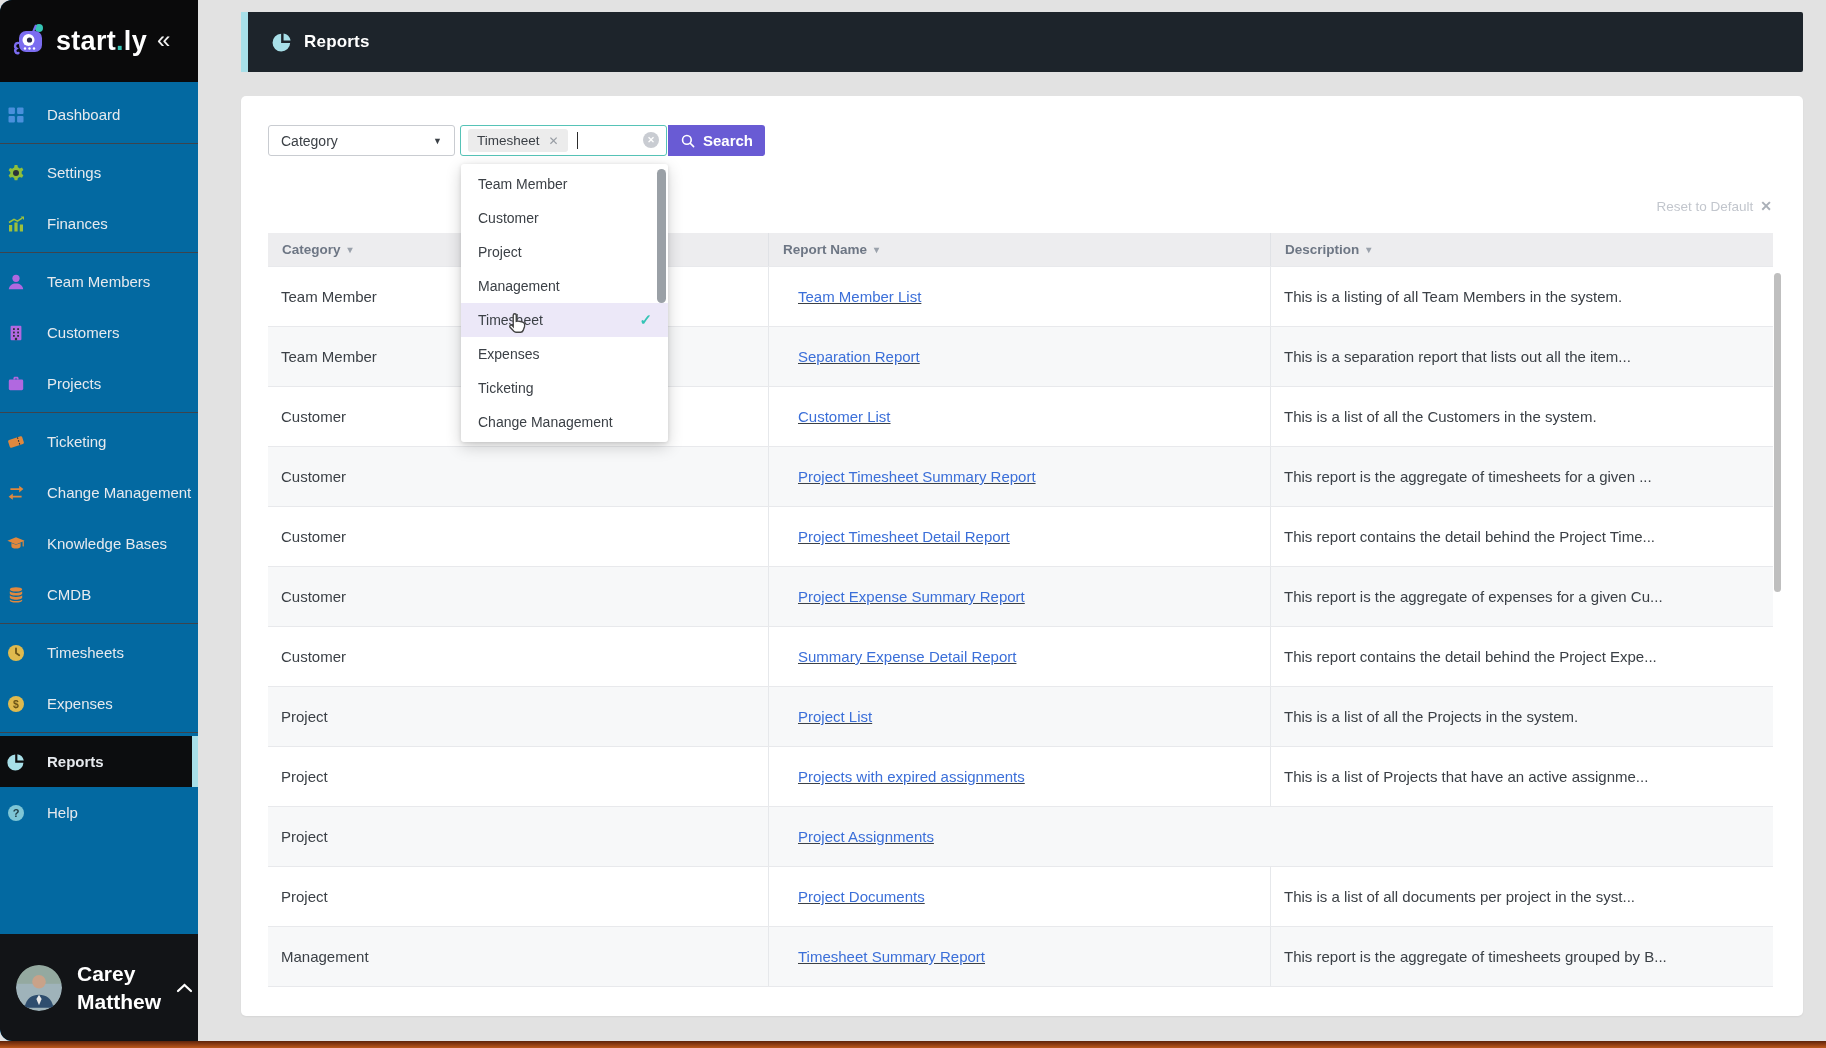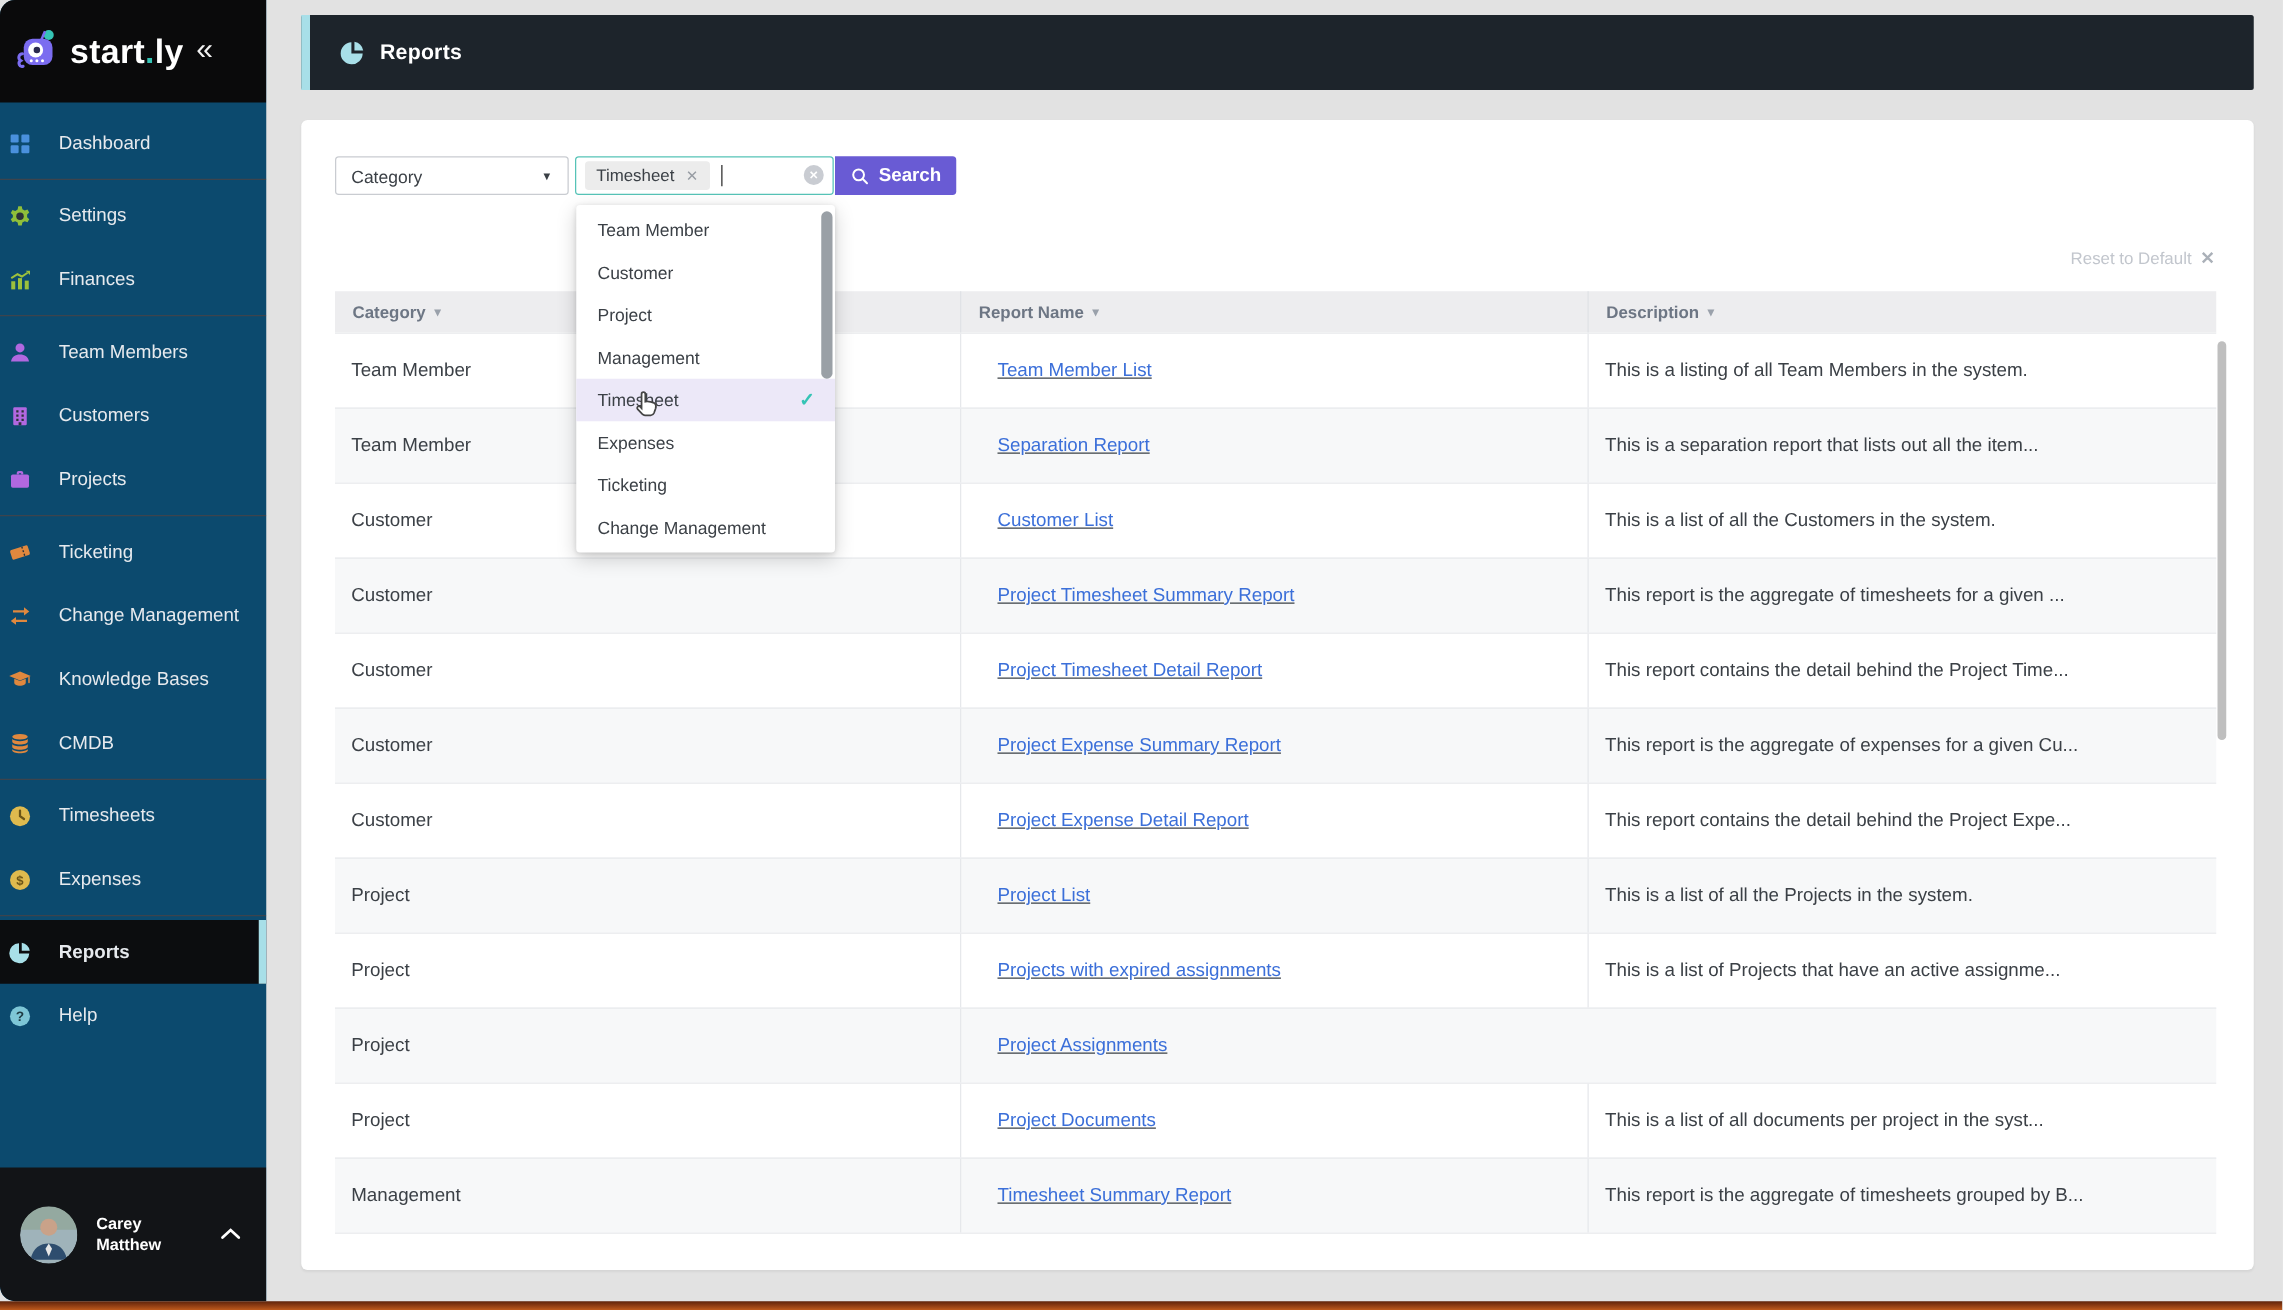--- a/index.html
+++ b/index.html
@@ -5,39 +5,39 @@
   * { margin:0; padding:0; box-sizing:border-box; }
   html,body { width:1826px; height:1048px; }
   body { font-family:"Liberation Sans", sans-serif; background:#c9c9c9; }
   .screen { position:relative; width:1826px; height:1048px; background:#e2e2e2; overflow:hidden; }
 
   
   .desktop-strip { position:absolute; left:0; right:0; bottom:0; height:7px;
     background:linear-gradient(180deg,#5e240b 0%, #8a3a12 45%, #bd5a1d 100%); }
 
   
-  .sidebar { position:absolute; left:0; top:0; width:213px; height:1041px;
-    background:#0c4a6e; border-radius:12px 0 0 12px; overflow:hidden; }
+  .sidebar { position:absolute; left:0; top:0; width:198px; height:1041px;
+    background:#0369a1; border-radius:12px 0 0 12px; overflow:hidden; }
   .logo-block { height:82px; background:#0a0a0b; display:flex; align-items:center; padding-left:12px; }
   .logo-block .wordmark { color:#fff; font-size:27px; font-weight:bold; letter-spacing:.3px; }
   .wordmark .dot { color:#35c4b5; }
   .collapse { color:#f2f2f2; font-size:24px; margin-left:10px; margin-top:-3px; cursor:pointer; }
   .nav { padding-top:7px; }
   .item { height:51px; display:flex; align-items:center; padding-left:6px; gap:21px;
     color:#e7eaee; font-size:15px; cursor:pointer; position:relative; }
   .item .icon { width:20px; height:20px; display:inline-flex; }
   .item .icon svg { width:20px; height:20px; }
   .item.active { background:#0c0d0f; font-weight:bold; }
   .item.active::after { content:''; position:absolute; right:0; top:0; bottom:0; width:6px; background:#a8dfe8; }
   .divider { height:1px; background:#3d444d; margin:3px 0; }
   .user-block { position:absolute; left:0; right:0; bottom:0; height:107px; background:#121417;
     display:flex; align-items:center; padding-left:16px; gap:15px; border-radius:0 0 0 12px; }
   .avatar { width:46px; height:46px; border-radius:50%; overflow:hidden; flex:0 0 auto; }
   .avatar svg { width:46px; height:46px; display:block; }
-  .user-name { color:#fff; font-weight:bold; font-size:13px; line-height:1.3; }
+  .user-name { color:#fff; font-weight:bold; font-size:21px; line-height:1.3; }
   .user-chevron { margin-left:auto; margin-right:20px; }
 
   
   .page-header { position:absolute; left:241px; top:12px; width:1562px; height:60px;
     background:#1d242b; border-radius:2px; display:flex; align-items:center; }
   .page-header::before { content:''; position:absolute; left:0; top:0; bottom:0; width:7px; background:#a8dfe8; }
   .page-header .icon { width:22px; height:22px; margin-left:30px; display:inline-flex; color:#a8dfe8; }
   .page-header .icon svg { width:22px; height:22px; }
   .page-title { color:#fff; font-size:17px; font-weight:bold; margin-left:11px; letter-spacing:.2px; }
 
@@ -389,21 +389,21 @@
         <div class="trow">
           <div class="td cat">Customer</div>
           <div class="td rep">
             <a>Project Expense Summary Report</a>
           </div>
           <div class="td des">This report is the aggregate of expenses for a given Cu...</div>
         </div>
         <div class="trow">
           <div class="td cat">Customer</div>
           <div class="td rep">
-            <a>Project Expense Detail Report</a>
+            <a>Summary Expense Detail Report</a>
           </div>
           <div class="td des">This report contains the detail behind the Project Expe...</div>
         </div>
         <div class="trow">
           <div class="td cat">Project</div>
           <div class="td rep">
             <a>Project List</a>
           </div>
           <div class="td des">This is a list of all the Projects in the system.</div>
         </div>

